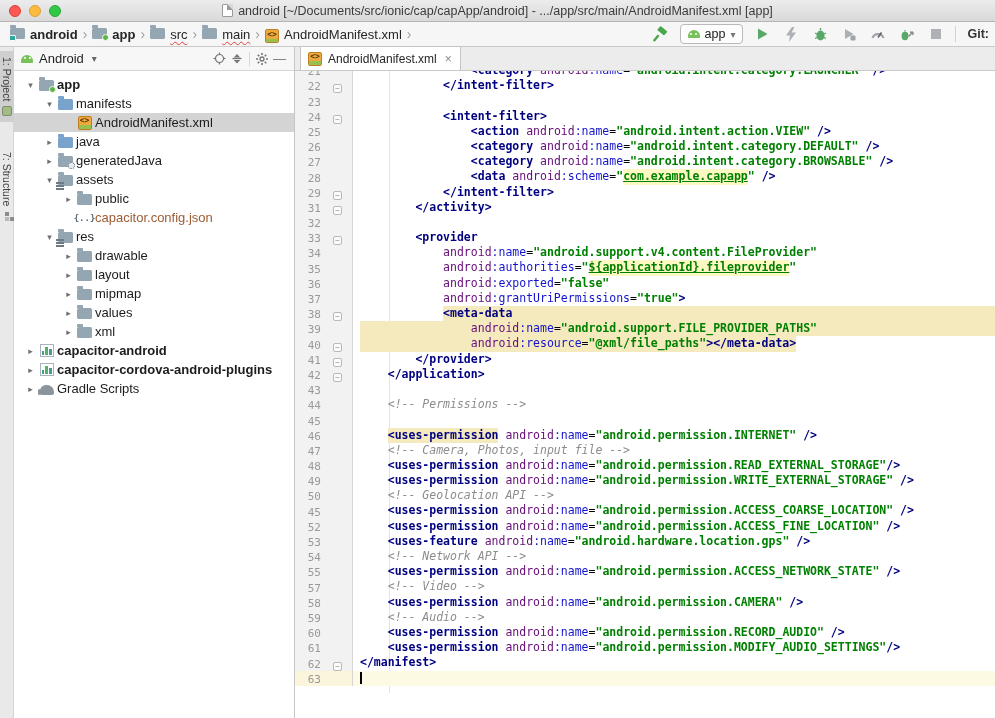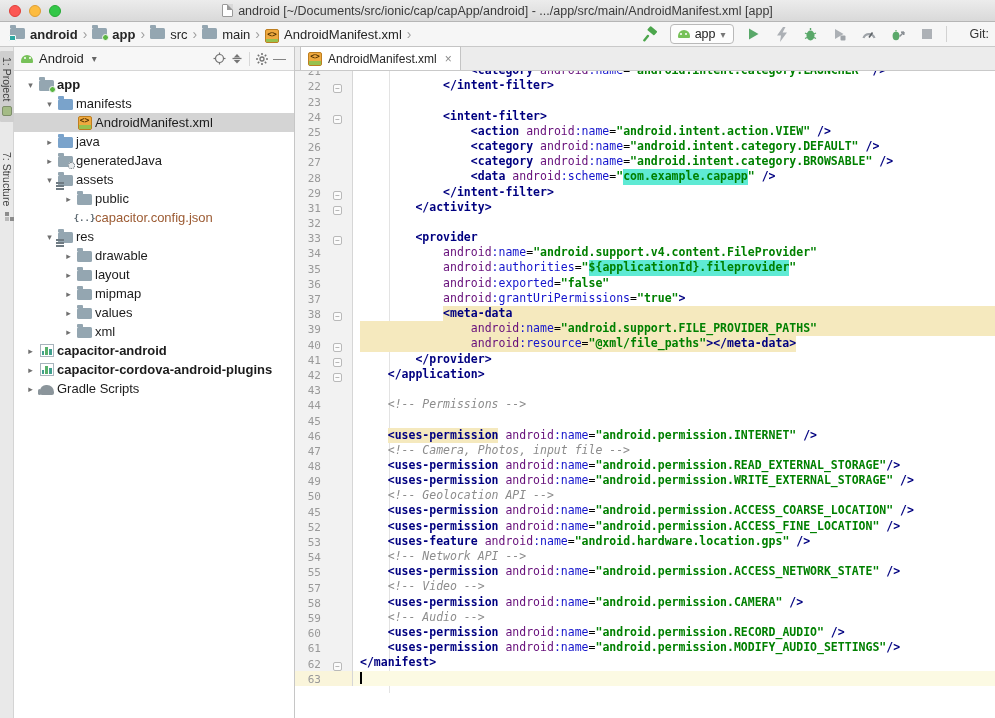--- a/index.html
+++ b/index.html
@@ -21,21 +21,21 @@
   .doc-icon::before { content:""; position:absolute; right:-1px; top:-1px; border:3px solid #D9D9D9;
     border-left-color:#9A9A9A; border-bottom-color:#9A9A9A; }
   .title-text { font-size:12.5px; color:#3A3A3A; }
 
   
   .toolbar { height:25px; background:#F6F6F6; border-bottom:1px solid #C9C9C9;
     display:flex; align-items:center; justify-content:space-between; padding:0 6px 0 8px; }
   .crumbs { display:flex; align-items:center; gap:2px; }
   .crumb { display:flex; align-items:center; gap:5px; padding:1px 2px; font-size:13px; color:#262626; cursor:default; }
   .crumb.b { font-weight:bold; }
-  .crumb.err .crumb-label { text-decoration-style:wavy;
+  .crumb.err .crumb-label { text-decoration:underline; text-decoration-style:wavy;
     text-decoration-color:#E04040; text-decoration-thickness:1px; text-underline-offset:2px; }
   .chev { color:#9E9E9E; font-size:14px; margin:0 1px; }
 
   
   .fold { position:relative; display:inline-block; width:15px; height:11px; border-radius:1.5px;
     background:#94A6B1; margin-top:2px; flex:none; }
   .fold::before { content:""; position:absolute; top:-3px; left:0; width:6px; height:3px;
     border-radius:1px 1px 0 0; background:inherit; }
   .fold.blue { background:#7AA3CB; }
   .fold .dot { position:absolute; right:-2px; bottom:-2px; width:7px; height:7px; border-radius:50%;
@@ -67,21 +67,21 @@
     border-radius:6px 6px 1px 1px; flex:none; }
   .droid::before { content:""; position:absolute; left:2.5px; top:2.5px; width:2px; height:2px;
     border-radius:50%; background:#fff; box-shadow:5px 0 0 #fff; }
 
   .actions { display:flex; align-items:center; gap:9px; }
   .act-btn { display:flex; align-items:center; justify-content:center; width:20px; height:20px; cursor:default; }
   .run-combo { display:flex; align-items:center; gap:5px; border:1px solid #B9B9B9; border-radius:4px;
     background:#FDFDFD; padding:2px 7px; height:20px; font-size:12.5px; color:#222; }
   .run-combo .caret { color:#777; font-size:10px; }
   .vsep { width:1px; height:16px; background:#D2D2D2; }
-  .git-label { font-size:12.5px; color:#333; margin-left:14px; }
+  .git-label { font-size:12.5px; color:#333; margin-left:2px;font-weight:bold; }
 
   
   .main { display:flex; height:671px; }
 
   .stripe { width:14px; background:#E9E9E9; border-right:1px solid #D4D4D4; display:flex;
     flex-direction:column; align-items:center; padding-top:4px; flex:none; }
   .stripe-btn { writing-mode:vertical-rl; font-size:10.5px; color:#3F3F3F; padding:6px 1px;
     display:inline-block; line-height:12px; cursor:default; border-radius:1px; }
   .stripe-btn.active { background:#CFCFCF; }
   .stripe-btn .s-icon { display:inline-block; width:10px; height:10px; margin:5px 0 0 0; }
@@ -134,21 +134,21 @@
   .code-line.caret-ln { background:#FCFAE3; }
   .caret-bar { width:1.5px; height:12px; background:#000; margin-top:1px; }
 
   .sp { color:#000000; }
   .st { color:#000080; font-weight:bold; }
   .sn { color:#660E7A; }
   .sa { color:#1414CC; }
   .sv { color:#008000; font-weight:bold; }
   .sc { color:#8C8C8C; font-style:italic; }
   .hl { background:#F5E9BE; }
-  .inj { background:#5eead4; }
+  .inj { background:#fef9c3;text-decoration:underline; }
   .fill-hl { flex:1; background:#F5E9BE; }
 
   svg { display:block; }
 </style>
 </head>
 <body>
 
 <div class="titlebar">
   <div class="lights">
     <span class="light r"></span>

